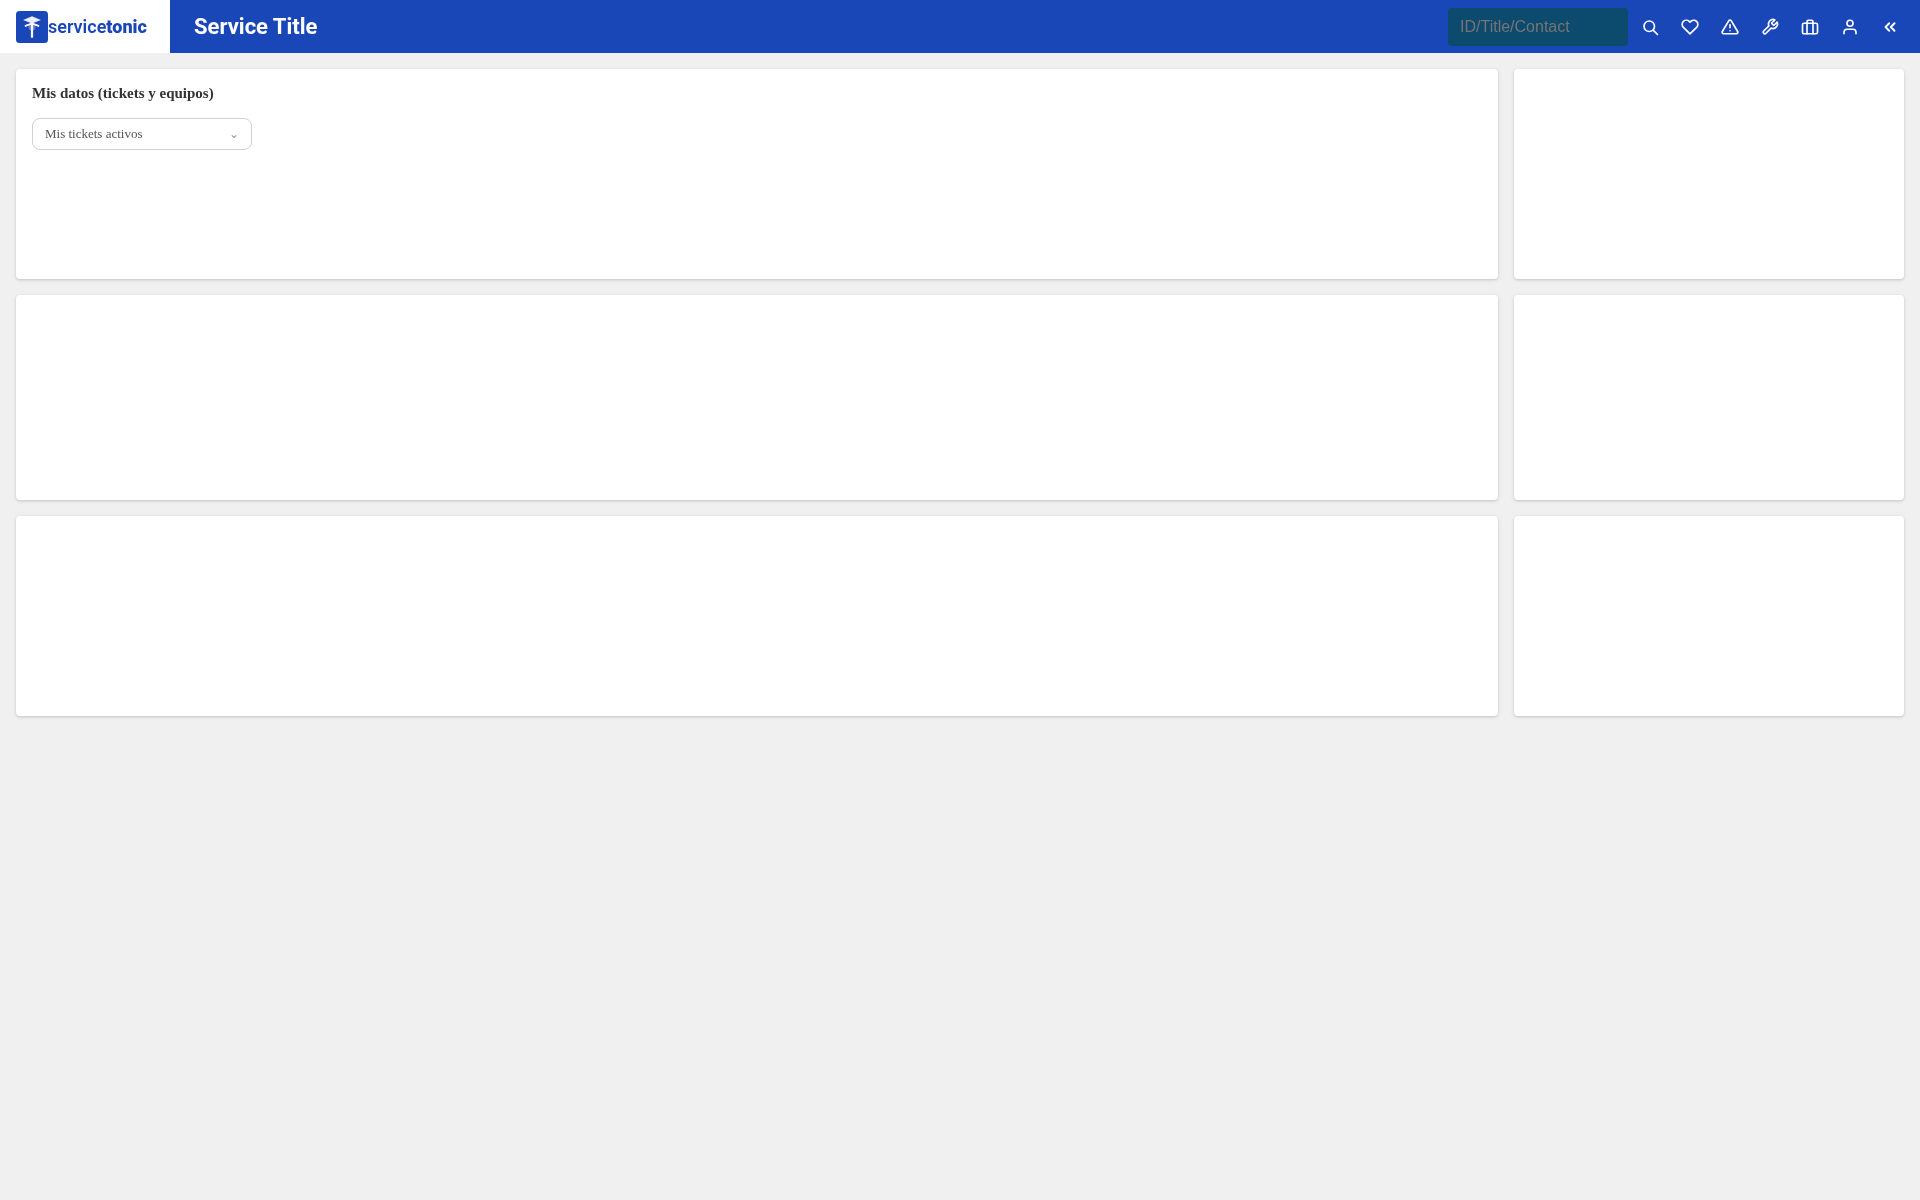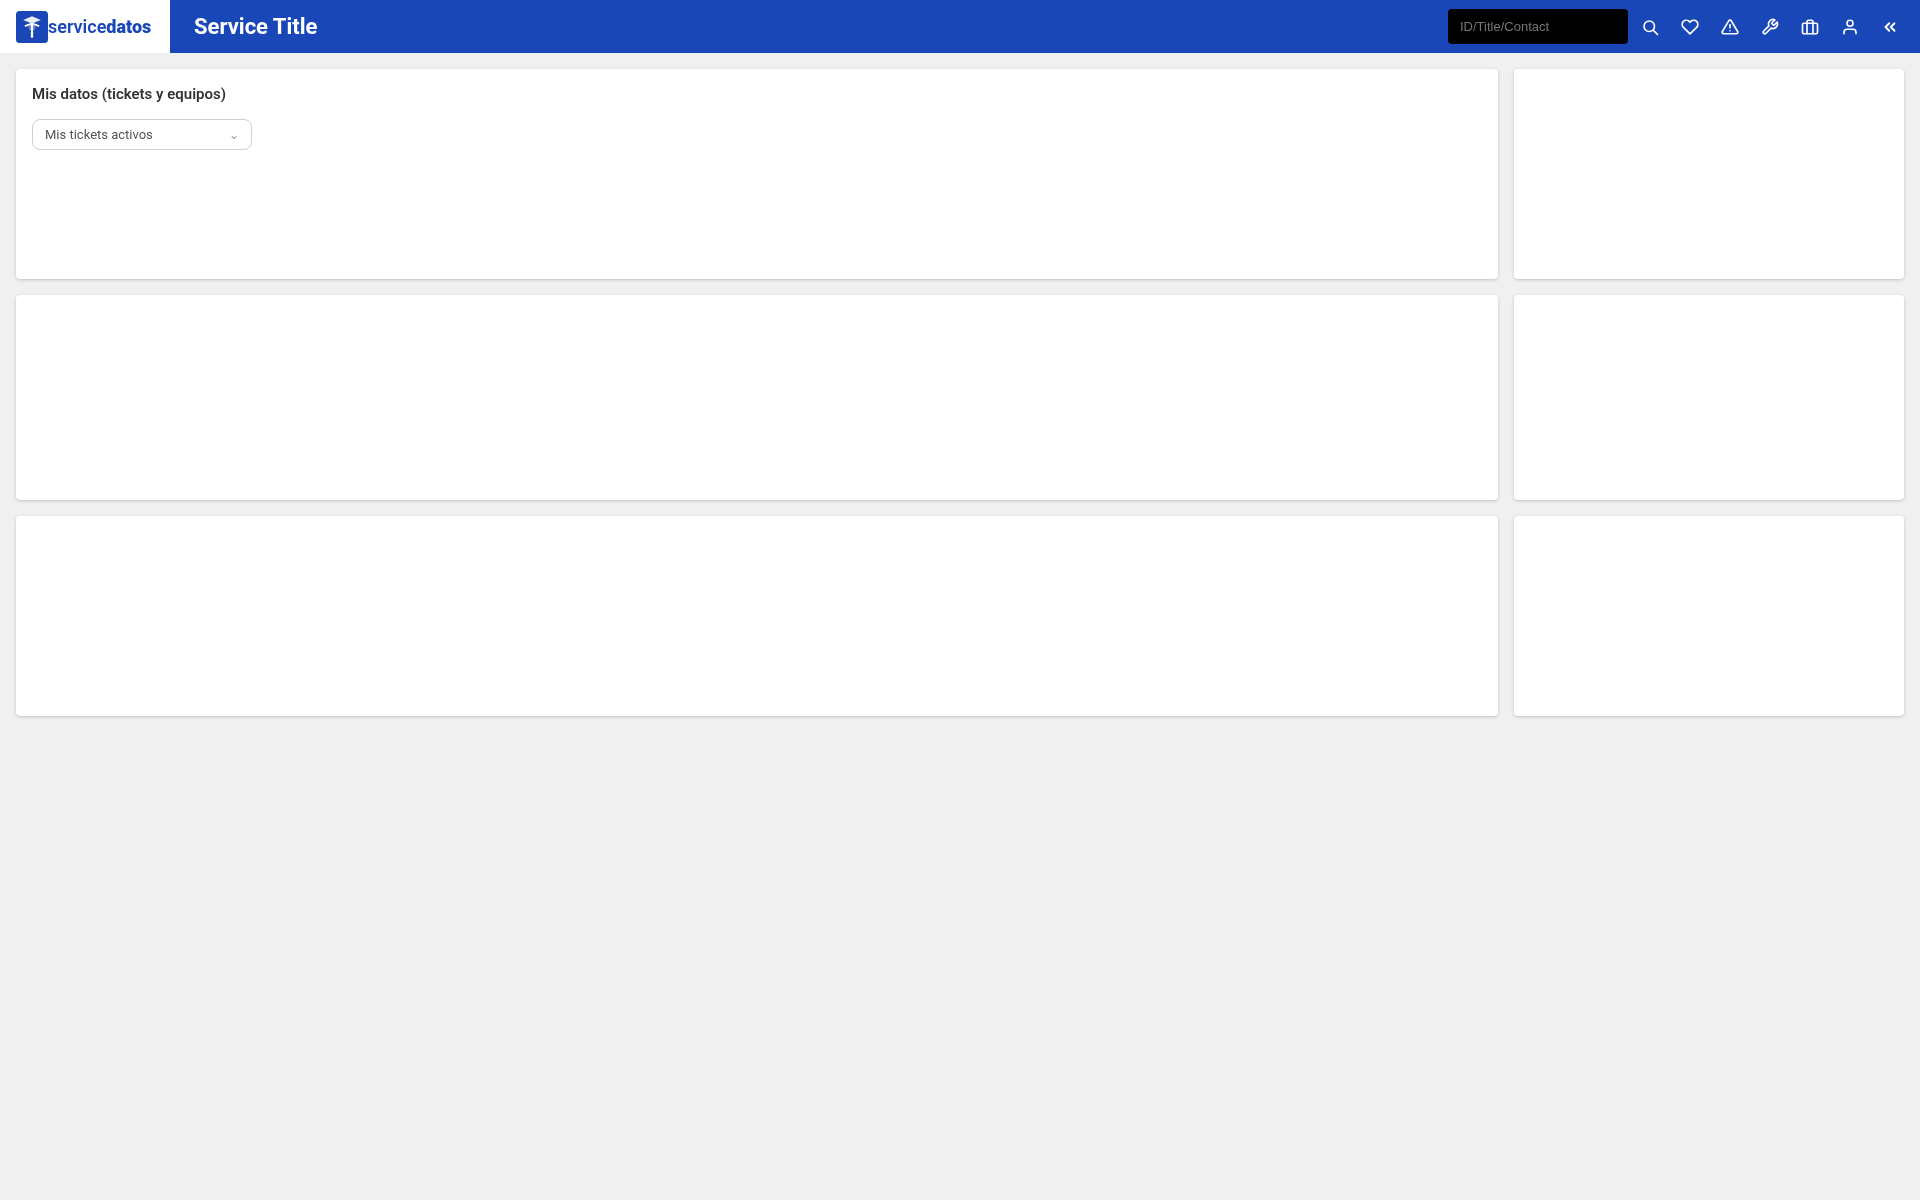--- a/index.html
+++ b/index.html
@@ -57,26 +57,26 @@
     }
 
     .header-right {
       display: flex;
       align-items: center;
       gap: 4px;
       padding-right: 12px;
     }
 
     .search-box {
-      background: #000000;
+      background: #0c4a6e;
       border: none;
       border-radius: 4px;
       padding: 10px 12px;
       width: 180px;
-      font-size: 13px;
+      font-size: 16px;
       color: #999;
       outline: none;
     }
 
     .header-icon-btn {
       width: 36px;
       height: 36px;
       display: flex;
       align-items: center;
       justify-content: center;
@@ -96,20 +96,21 @@
       grid-template-columns: 1fr 390px;
       grid-template-rows: auto auto auto;
       gap: 16px;
     }
 
     .widget-card {
       background: #ffffff;
       border-radius: 4px;
       box-shadow: 0 1px 4px rgba(0,0,0,0.12), 0 1px 2px rgba(0,0,0,0.08);
       padding: 16px;
+      font-family: Liberation Serif, serif;
     }
 
     .widget-card.large {
       min-height: 210px;
     }
 
     .widget-card.medium {
       min-height: 205px;
     }
 
@@ -155,21 +156,21 @@
 <header class="header">
   <div class="logo-area">
     <svg class="logo-svg" viewBox="0 0 36 36" fill="none" xmlns="http://www.w3.org/2000/svg">
       <rect width="36" height="36" rx="4" fill="#1a47b8"></rect>
       <path d="M8 10 L18 6 L28 10 L18 14 Z" fill="white" opacity="0.9"></path>
       <path d="M18 14 L18 30" stroke="white" stroke-width="2.5"></path>
       <path d="M10 17 L18 14 L26 17" stroke="white" stroke-width="2" fill="none"></path>
       <circle cx="18" cy="18" r="4" fill="white" opacity="0.3"></circle>
     </svg>
     <span class="logo-text">
-      <span>service</span><strong style="color:#1a47b8;">datos</strong>
+      <span>service</span><strong style="color:#1a47b8;">tonic</strong>
     </span>
   </div>
 
   <div class="header-title">Service Title</div>
 
   <div class="header-right">
     <input type="text" class="search-box" placeholder="ID/Title/Contact" style="">
 
     <button class="header-icon-btn" title="Search">
       <svg width="18" height="18" viewBox="0 0 24 24" fill="none" stroke="white" stroke-width="2.2" stroke-linecap="round" stroke-linejoin="round">

